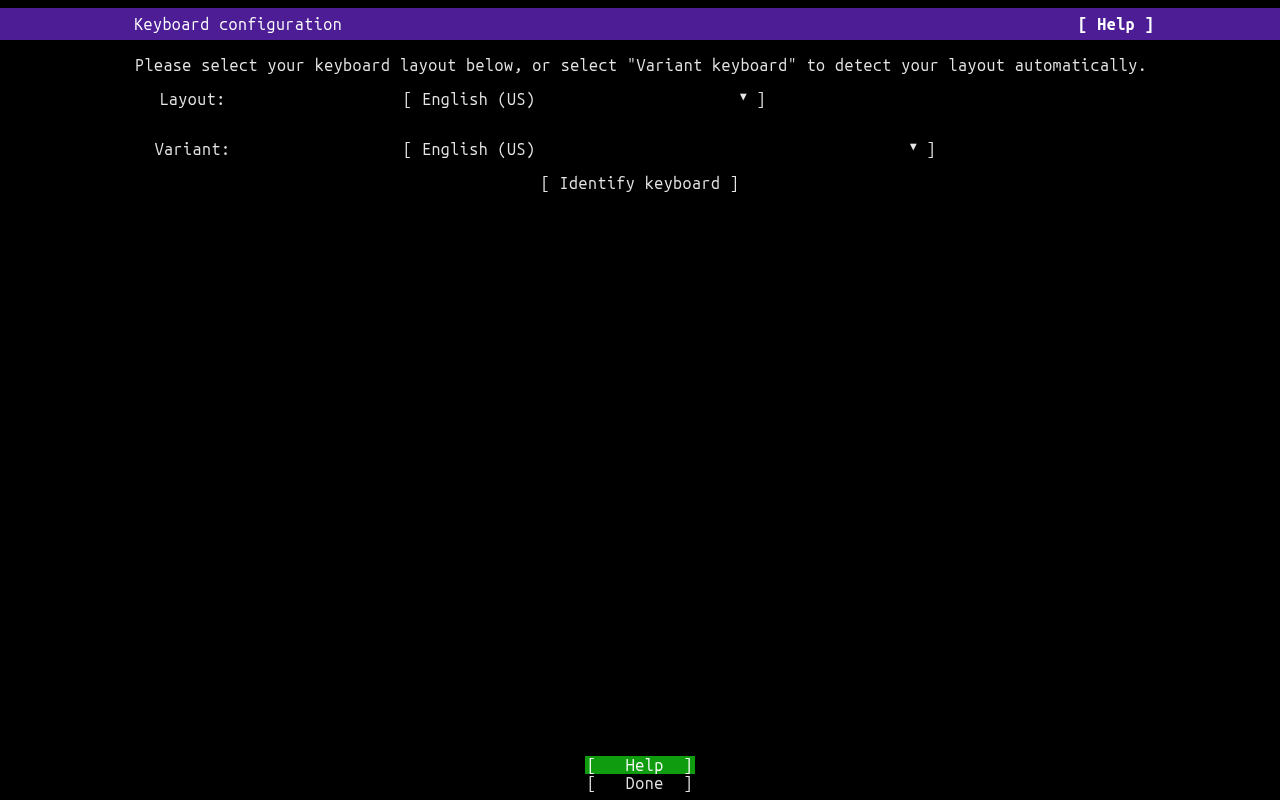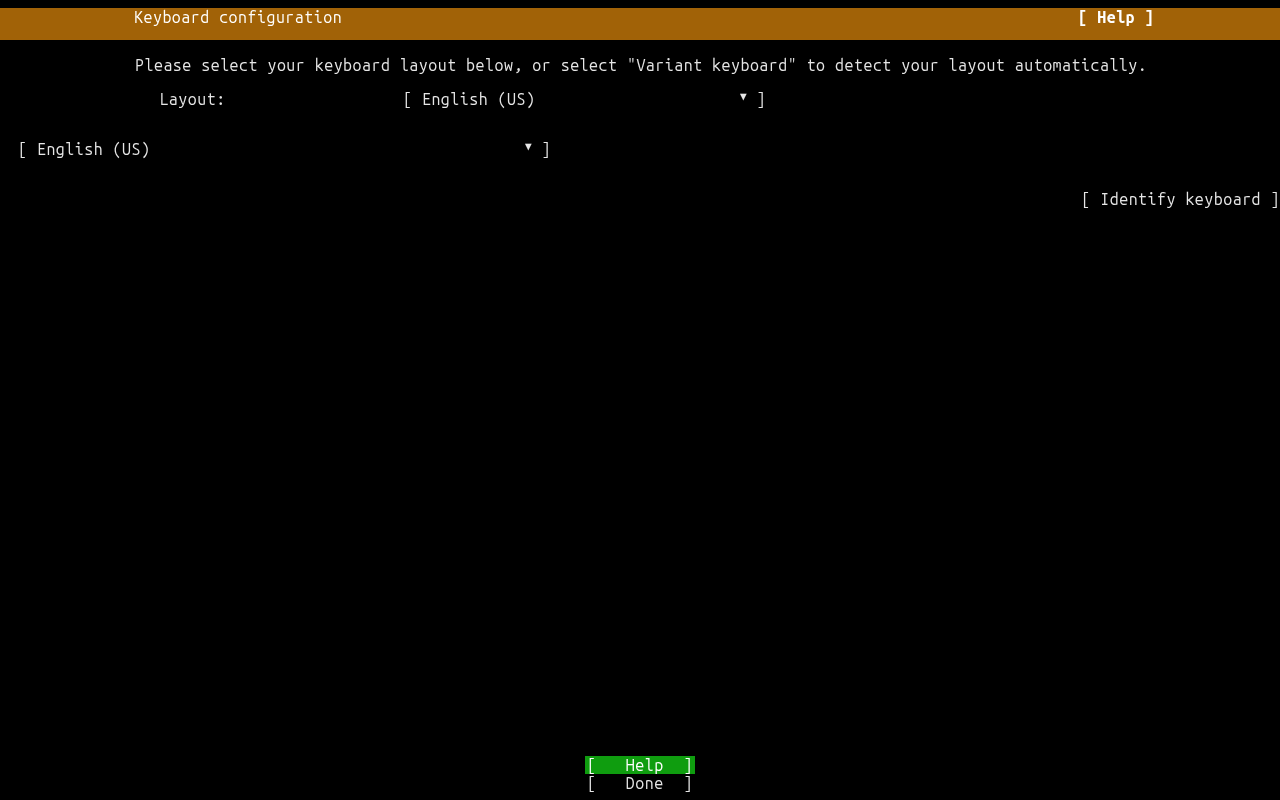--- a/index.html
+++ b/index.html
@@ -18,23 +18,23 @@
       position: relative;
     }
     .topbar-black {
       width: 100%;
       height: 8px;
       background: #000000;
     }
     .header {
       width: 100%;
       height: 32px;
-      background: #a16207;
+      background: #4c1d95;
       display: flex;
-      align-items: flex-start;
+      align-items: center;
       justify-content: space-between;
       padding: 0 8px;
     }
     .header-title {
       color: #ffffff;
       margin-left: 126px;
       letter-spacing: 0.5px;
     }
     .header-help {
       color: #ffffff;
@@ -86,22 +86,22 @@
     }
     .layout-dropdown {
       display: inline-block;
       width: 355px;
     }
     .variant-dropdown {
       display: inline-block;
       width: 525px;
     }
     .identify-row {
-      margin-top: 32px;
-      text-align: right;
+      margin-top: 16px;
+      text-align: center;
       letter-spacing: 0.5px;
     }
     .identify-button {
       display: inline-block;
       cursor: pointer;
     }
     .footer {
       position: absolute;
       bottom: 8px;
       width: 100%;
@@ -144,20 +144,21 @@
 
 <div class="content">
   <div class="instruction">Please select your keyboard layout below, or select "Variant keyboard" to detect your layout automatically.</div>
 
   <div class="field-row layout-row">
     <span class="field-label layout-label">Layout:</span>
     <span class="layout-dropdown"><span class="field-bracket-open">[ </span><span class="field-value">English (US)</span></span><span class="dropdown-arrow">▼</span><span> ]</span>
   </div>
 
   <div class="field-row variant-row">
+    <span class="field-label variant-label">Variant:</span>
     <span class="variant-dropdown"><span class="field-bracket-open">[ </span><span class="field-value">English (US)</span></span><span class="dropdown-arrow">▼</span><span> ]</span>
   </div>
 
   <div class="identify-row">
     <span class="identify-button">[ Identify keyboard ]</span>
   </div>
 </div>
 
 <div class="footer">
   <div class="done-button"><span>[ </span><span>Help</span><span>]</span></div>

